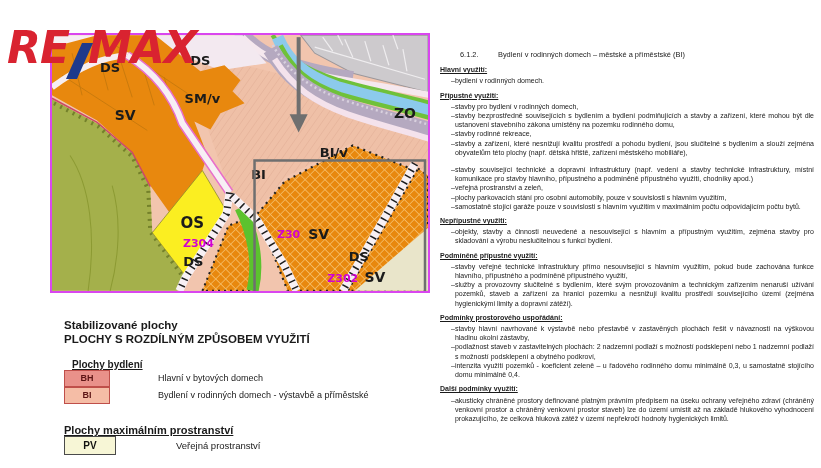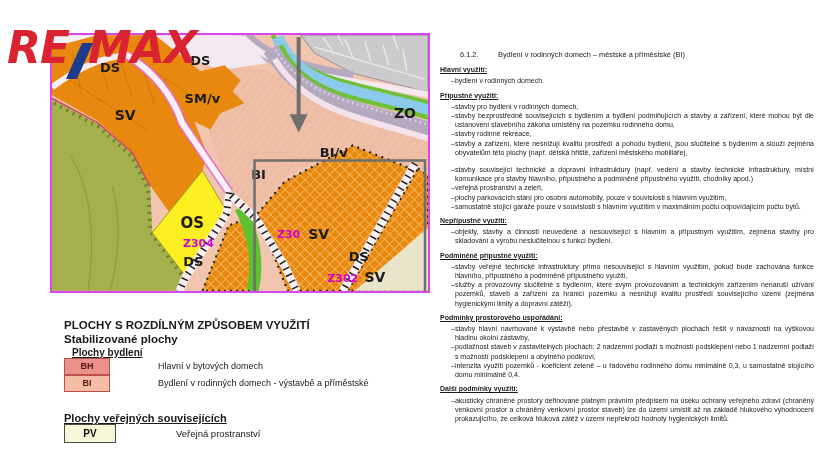--- a/index.html
+++ b/index.html
@@ -17,21 +17,21 @@
   
   .map{position:absolute;left:50px;top:33px;width:376px;height:256px;
        border:2px solid #d946ef;background:#f2c5ae;z-index:10;}
   .map svg{display:block;width:100%;height:100%;}
   .map text{font-family:"DejaVu Sans",sans-serif;font-weight:bold;fill:#1b1b1b;}
   .map text.mag{fill:#d101d1;}
 
   
   .legend{position:absolute;left:64px;top:318px;width:380px;z-index:5;}
   .lg-title{font-weight:bold;font-size:11.5px;line-height:1.25;}
-  .lg-sub{font-weight:bold;font-size:10px;text-decoration:underline;padding-left:8px;}
+  .lg-sub{font-weight:bold;font-size:10px;text-decoration:underline;margin-top:12px;padding-left:8px;}
   .lg-sub2{font-weight:bold;font-size:11px;text-decoration:underline;margin-top:20px;}
   .lg-row{display:flex;align-items:center;}
   .sw{width:44px;height:15px;border:1.4px solid;display:flex;align-items:center;
       justify-content:center;font-weight:bold;font-size:9px;}
   .sw-bh{background:#e9918a;border-color:#bf4f4a;color:#5d1515;}
   .sw-bi{background:#f5bda6;border-color:#bf4f4a;color:#5d1515;}
   .sw-pv{width:50px;height:17px;background:#f7f6d6;border-color:#4a4a4a;color:#111;font-size:10px;}
   .lg-label{font-size:9px;margin-left:48px;}
   .lg-label2{font-size:9.5px;margin-left:60px;}
 
@@ -128,34 +128,34 @@
   <text x="290" y="246" font-size="11" text-anchor="middle" class="mag">Z302</text>
   <text x="322" y="246" font-size="14" text-anchor="middle">SV</text>
 
   <line x1="246" y1="2" x2="246" y2="82" stroke="#6f6f6f" stroke-width="4"></line>
   <polygon points="246,97 237,79 255,79" fill="#6f6f6f"></polygon>
   <rect x="202" y="125" width="170" height="138" fill="none" stroke="#6f6f6f" stroke-width="2.5"></rect>
 </svg>
 </div>
 
 <div class="legend">
+  <div class="lg-title">Stabilizované plochy</div>
   <div class="lg-title">PLOCHY S ROZDÍLNÝM ZPŮSOBEM VYUŽITÍ</div>
-  <div class="lg-title">Stabilizované plochy</div>
   <div class="lg-sub">Plochy bydlení</div>
 
   <div class="lg-row">
     <div class="sw sw-bh">BH</div>
     <div class="lg-label">Hlavní v bytových domech</div>
   </div>
   <div class="lg-row">
     <div class="sw sw-bi">BI</div>
     <div class="lg-label">Bydlení v rodinných domech - výstavbě a příměstské</div>
   </div>
 
-  <div class="lg-sub2">Plochy veřejných souvisejících</div>
+  <div class="lg-sub2">Plochy maximálním prostranství</div>
   <div class="lg-row">
     <div class="sw sw-pv">PV</div>
     <div class="lg-label2">Veřejná prostranství</div>
   </div>
 </div>
 
 <div class="doc">
   <div class="doc-heading">
     <span class="num">6.1.2.</span>
     <span class="ttl">Bydlení v rodinných domech – městské a příměstské (BI)</span>

